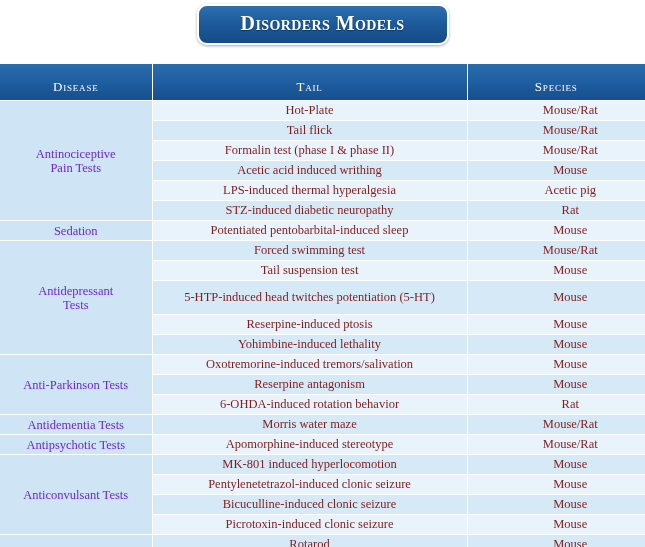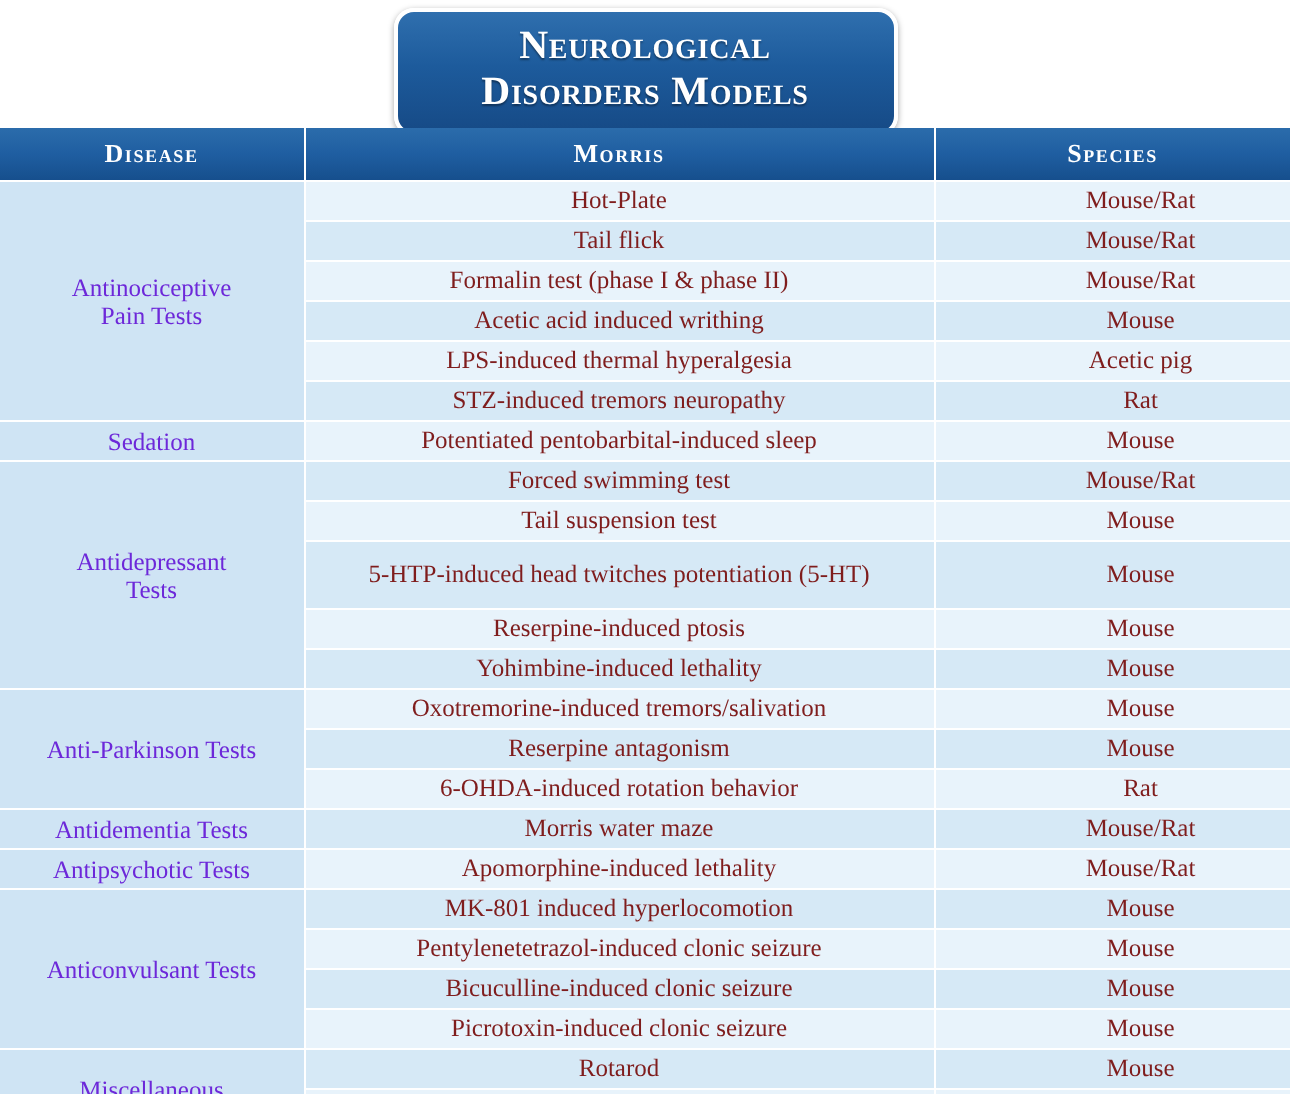--- a/index.html
+++ b/index.html
@@ -64,25 +64,25 @@
   }
   table.models col.c-disease { width: 152px; }
   table.models col.c-model   { width: 315px; }
   table.models col.c-species { width: 178px; }
 
   thead th {
     background: linear-gradient(to bottom, #2b6cab 0%, #1f5ea1 50%, #164f8d 100%);
     color: #ffffff;
     font-family: "Liberation Serif", serif;
     font-variant: small-caps;
-    font-weight: bold;
+    font-weight: normal;
     font-size: 13px;
     letter-spacing: 0.8px;
     height: 21px;
-    padding: 2px 0 3px 0;
+    padding: 12px 0 3px 0;
     text-align: center;
     border-right: 1px solid #ffffff;
     border-bottom: 1px solid #ffffff;
   }
   thead th:last-child { border-right: none; text-align: center; }
 
   tbody td {
     font-family: "Liberation Serif", serif;
     font-size: 12.5px;
     color: #7f1d1d;
@@ -106,35 +106,34 @@
   td.species-cell { text-align: center; padding-left: 32px; }
   .tall { height: 34px; }
 </style>
 </head>
 <body>
 
 <div class="page">
 
   <div class="title-wrap">
     <div class="title-banner">
-      <div class="title-line">Neurological</div>
       <div class="title-line">Disorders Models</div>
     </div>
   </div>
 
   <table class="models">
     <colgroup>
       <col class="c-disease">
       <col class="c-model">
       <col class="c-species">
     </colgroup>
     <thead>
       <tr>
         <th>Disease</th>
-        <th>Morris</th>
+        <th>Tail</th>
         <th>Species</th>
       </tr>
     </thead>
     <tbody id="table-body">
         <tr>
           <td class="disease-cell" rowspan="6">Antinociceptive<br>Pain Tests</td>
           <td class="model-cell">Hot-Plate</td>
           <td class="species-cell">Mouse/Rat</td>
         </tr>
         <tr class="alt">
@@ -147,21 +146,21 @@
         </tr>
         <tr class="alt">
           <td class="model-cell">Acetic acid induced writhing</td>
           <td class="species-cell">Mouse</td>
         </tr>
         <tr>
           <td class="model-cell">LPS-induced thermal hyperalgesia</td>
           <td class="species-cell">Acetic pig</td>
         </tr>
         <tr class="alt">
-          <td class="model-cell">STZ-induced tremors neuropathy</td>
+          <td class="model-cell">STZ-induced diabetic neuropathy</td>
           <td class="species-cell">Rat</td>
         </tr>
         <tr>
           <td class="disease-cell" rowspan="1">Sedation</td>
           <td class="model-cell">Potentiated pentobarbital-induced sleep</td>
           <td class="species-cell">Mouse</td>
         </tr>
         <tr class="alt">
           <td class="disease-cell" rowspan="5">Antidepressant<br>Tests</td>
           <td class="model-cell">Forced swimming test</td>
@@ -196,21 +195,21 @@
           <td class="model-cell">6-OHDA-induced  rotation behavior</td>
           <td class="species-cell">Rat</td>
         </tr>
         <tr class="alt">
           <td class="disease-cell" rowspan="1">Antidementia Tests</td>
           <td class="model-cell">Morris water maze</td>
           <td class="species-cell">Mouse/Rat</td>
         </tr>
         <tr>
           <td class="disease-cell" rowspan="1">Antipsychotic Tests</td>
-          <td class="model-cell">Apomorphine-induced  lethality</td>
+          <td class="model-cell">Apomorphine-induced  stereotype</td>
           <td class="species-cell">Mouse/Rat</td>
         </tr>
         <tr class="alt">
           <td class="disease-cell" rowspan="4">Anticonvulsant Tests</td>
           <td class="model-cell">MK-801 induced hyperlocomotion</td>
           <td class="species-cell">Mouse</td>
         </tr>
         <tr>
           <td class="model-cell">Pentylenetetrazol-induced  clonic seizure</td>
           <td class="species-cell">Mouse</td>

